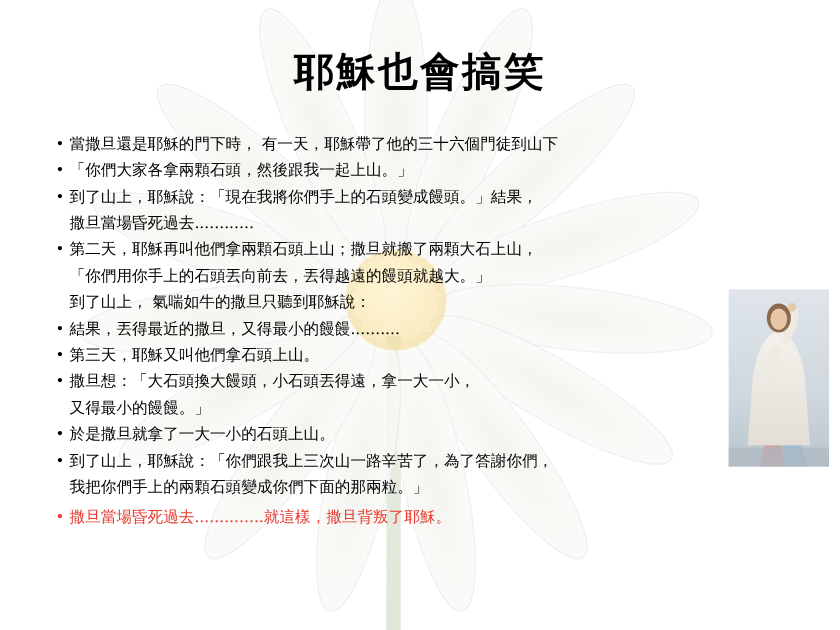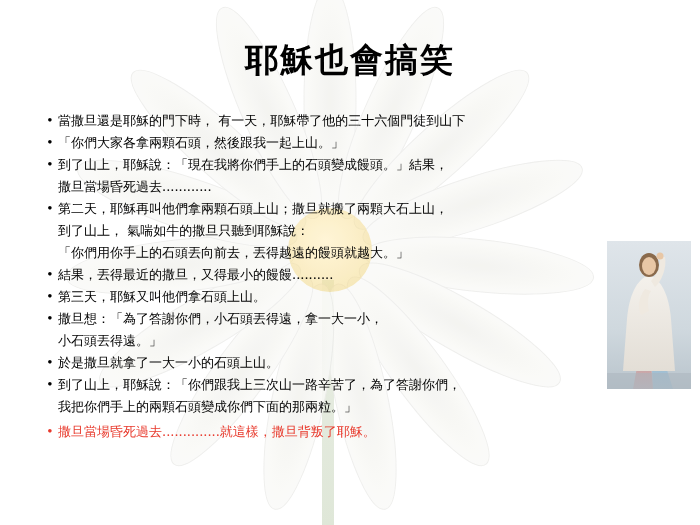--- a/index.html
+++ b/index.html
@@ -150,42 +150,42 @@
     </div>
     <div class="bullet-row cont">
       <div class="bullet-text">撒旦當場昏死過去............</div>
     </div>
 
     <div class="bullet-row">
       <div class="bullet-dot">•</div>
       <div class="bullet-text">第二天，耶穌再叫他們拿兩顆石頭上山；撒旦就搬了兩顆大石上山，</div>
     </div>
     <div class="bullet-row cont">
+      <div class="bullet-text">「你們用你手上的石頭丟向前去，丟得越遠的饅頭就越大。」</div>
+    </div>
+    <div class="bullet-row cont">
       <div class="bullet-text">到了山上， 氣喘如牛的撒旦只聽到耶穌說：</div>
     </div>
-    <div class="bullet-row cont">
-      <div class="bullet-text">「你們用你手上的石頭丟向前去，丟得越遠的饅頭就越大。」</div>
-    </div>
 
     <div class="bullet-row">
       <div class="bullet-dot">•</div>
       <div class="bullet-text">結果，丟得最近的撒旦，又得最小的饅饅..........</div>
     </div>
 
     <div class="bullet-row">
       <div class="bullet-dot">•</div>
       <div class="bullet-text">第三天，耶穌又叫他們拿石頭上山。</div>
     </div>
 
     <div class="bullet-row">
       <div class="bullet-dot">•</div>
-      <div class="bullet-text">撒旦想：「為了答謝你們，小石頭丟得遠，拿一大一小，</div>
-    </div>
-    <div class="bullet-row cont">
-      <div class="bullet-text">小石頭丟得遠。」</div>
+      <div class="bullet-text">撒旦想：「大石頭換大饅頭，小石頭丟得遠，拿一大一小，</div>
+    </div>
+    <div class="bullet-row cont">
+      <div class="bullet-text">又得最小的饅饅。」</div>
     </div>
 
     <div class="bullet-row">
       <div class="bullet-dot">•</div>
       <div class="bullet-text">於是撒旦就拿了一大一小的石頭上山。</div>
     </div>
 
     <div class="bullet-row">
       <div class="bullet-dot">•</div>
       <div class="bullet-text">到了山上，耶穌說：「你們跟我上三次山一路辛苦了，為了答謝你們，</div>

